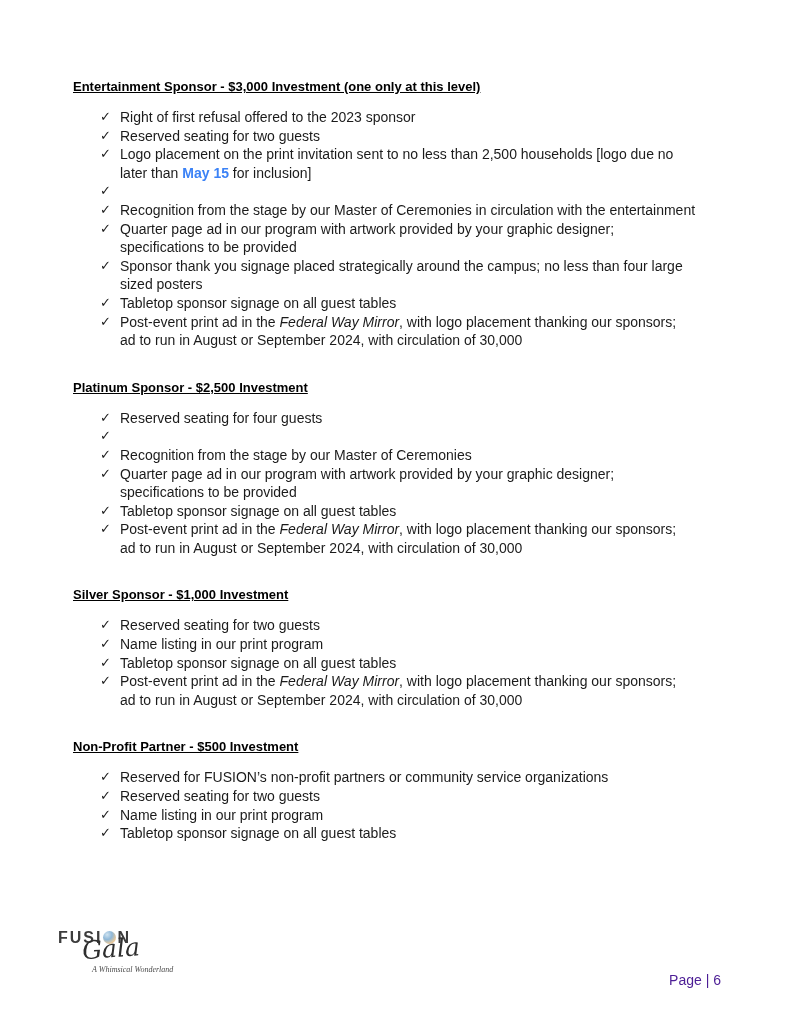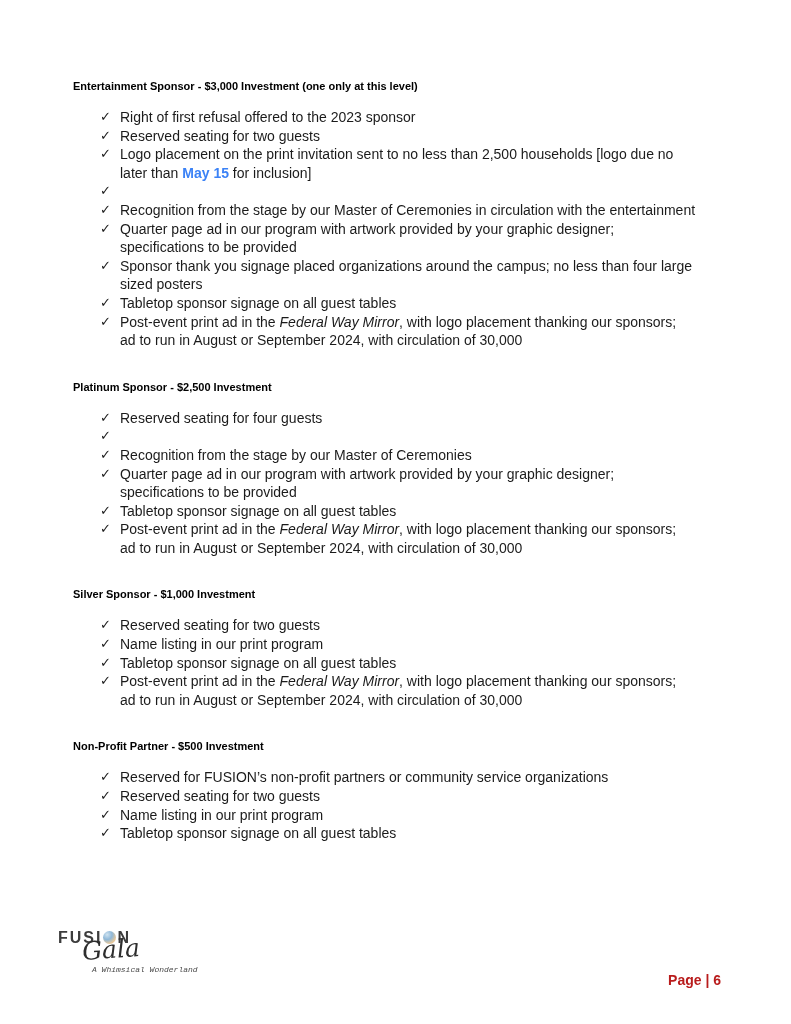--- a/index.html
+++ b/index.html
@@ -10,23 +10,24 @@
     height: 1024px;
     background: #ffffff;
     font-family: "Liberation Sans", sans-serif;
     font-size: 14px;
     line-height: 18.6px;
     color: #1b1b1b;
     padding: 77px 48px 0 73px;
     overflow: hidden;
   }
   .section-heading {
-    font-size: 11px;
+    font-size: 13px;
     font-weight: bold;
     color: #000000;
+    text-decoration: underline;
     margin: 0 0 12px 0;
     line-height: 19px;
   }
   .benefit-list {
     list-style: none;
     margin: 0 0 28px 0;
     padding: 0;
   }
   .benefit-item {
     display: flex;
@@ -73,30 +74,30 @@
   .logo-gala {
     font-family: "DejaVu Serif", serif;
     font-style: italic;
     font-size: 25px;
     color: #2e2e2e;
     line-height: 22px;
     margin: -8px 0 0 24px;
     transform: rotate(-4deg);
   }
   .logo-tagline {
-    font-family: Liberation Mono, monospace;
+    font-family: Liberation Serif, serif;
     font-style: italic;
     font-size: 8px;
     color: #4a4a4a;
     margin: 2px 0 0 34px;
   }
   .page-number {
-    font-weight: bold;
+    font-weight: normal;
     font-size: 14px;
-    color: #b91c1c;
+    color: #4c1d95;
   }
 </style>
 </head>
 <body>
 
 <div class="page">
 
   <div id="sections-container">
   <section class="sponsor-section">
     <h2 class="section-heading">Entertainment Sponsor - $3,000 Investment (one only at this level)</h2>
@@ -125,21 +126,21 @@
     <span class="benefit-text"><span>Recognition from the stage by our Master of Ceremonies in circulation with the entertainment</span></span>
   </li>
 
   <li class="benefit-item">
     <span class="check">✓</span>
     <span class="benefit-text"><span>Quarter page ad in our program with artwork provided by your graphic designer;</span><br><span>specifications to be provided</span></span>
   </li>
 
   <li class="benefit-item">
     <span class="check">✓</span>
-    <span class="benefit-text"><span>Sponsor thank you signage placed organizations around the campus; no less than four large</span><br><span>sized posters</span></span>
+    <span class="benefit-text"><span>Sponsor thank you signage placed strategically around the campus; no less than four large</span><br><span>sized posters</span></span>
   </li>
 
   <li class="benefit-item">
     <span class="check">✓</span>
     <span class="benefit-text"><span>Tabletop sponsor signage on all guest tables</span></span>
   </li>
 
   <li class="benefit-item">
     <span class="check">✓</span>
     <span class="benefit-text"><span>Post-event print ad in the </span><span class="part-italic">Federal Way Mirror</span><span>, with logo placement thanking our sponsors;</span><br><span>ad to run in August or September 2024, with circulation of 30,000</span></span>

